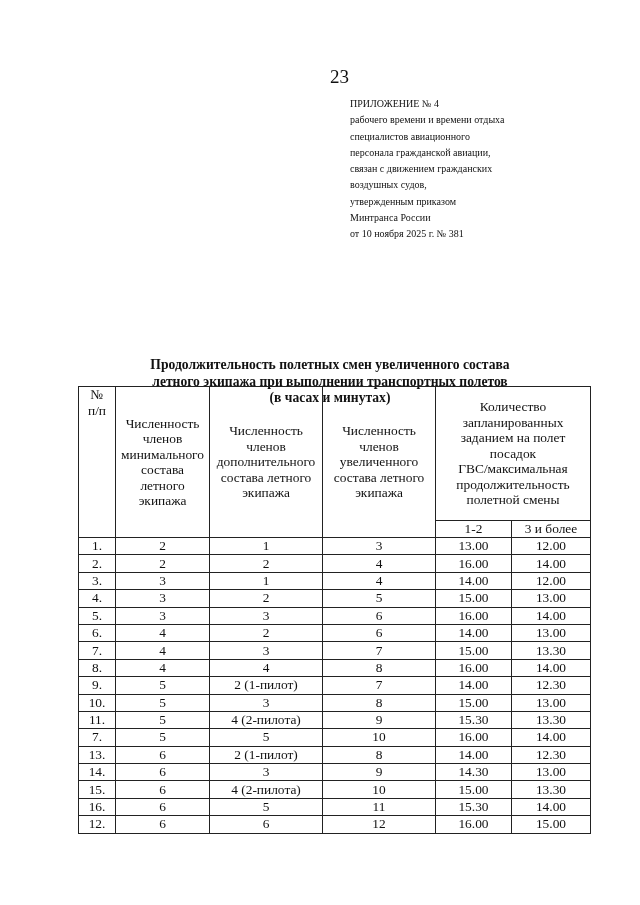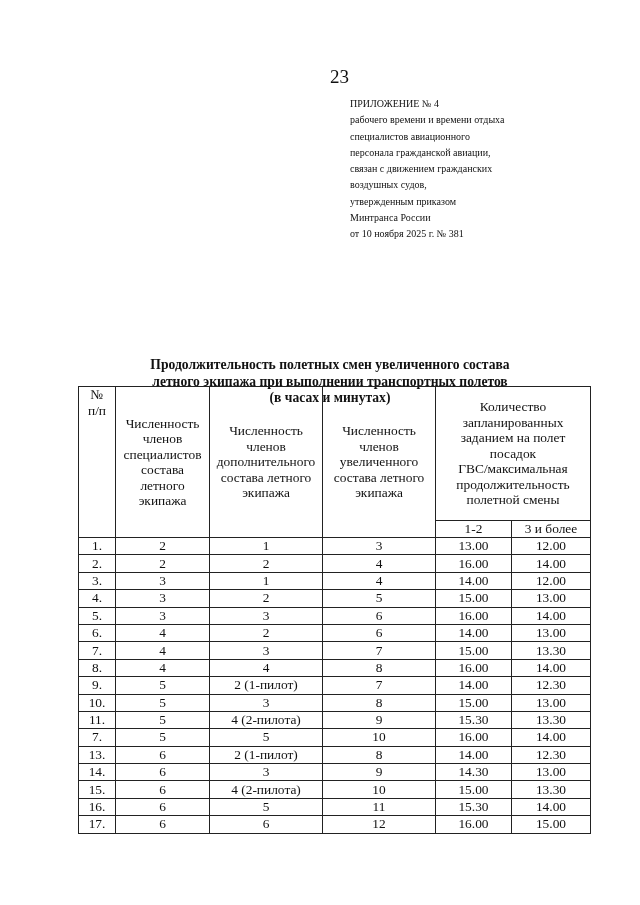--- a/index.html
+++ b/index.html
@@ -69,21 +69,21 @@
   </colgroup>
   <thead>
     <tr style="height:134px;">
       <th class="num" rowspan="2">
         <div>№</div>
         <div>п/п</div>
       </th>
       <th class="h" rowspan="2">
         <div>Численность</div>
         <div>членов</div>
-        <div>специалистов</div>
+        <div>минимального</div>
         <div>состава</div>
         <div>летного</div>
         <div>экипажа</div>
       </th>
       <th class="h" rowspan="2">
         <div>Численность</div>
         <div>членов</div>
         <div>дополнительного</div>
         <div>состава летного</div>
         <div>экипажа</div>
@@ -233,21 +233,21 @@
       </tr>
       <tr>
         <td class="n">16.</td>
         <td>6</td>
         <td>5</td>
         <td>11</td>
         <td>15.30</td>
         <td>14.00</td>
       </tr>
       <tr>
-        <td class="n">17.</td>
+        <td class="n">12.</td>
         <td>6</td>
         <td>6</td>
         <td>12</td>
         <td>16.00</td>
         <td>15.00</td>
       </tr>
     </tbody>
 </table>
 
 </body></html>

